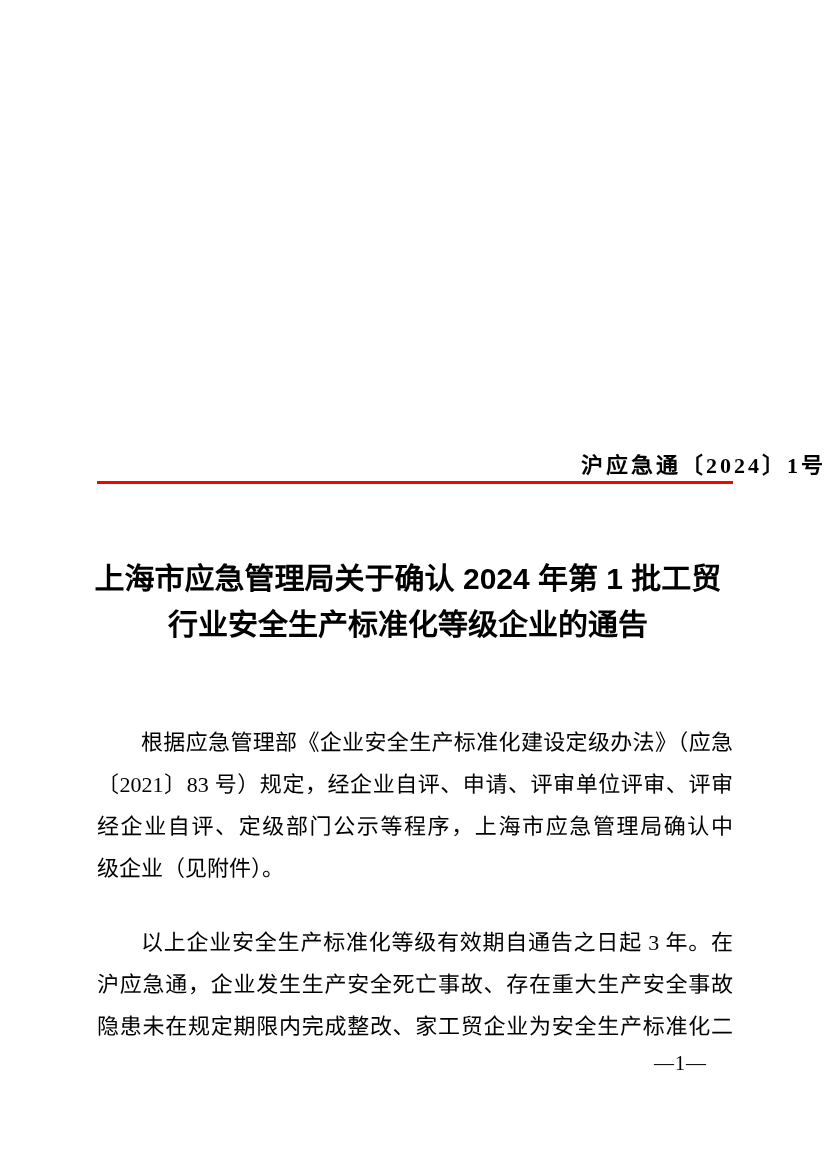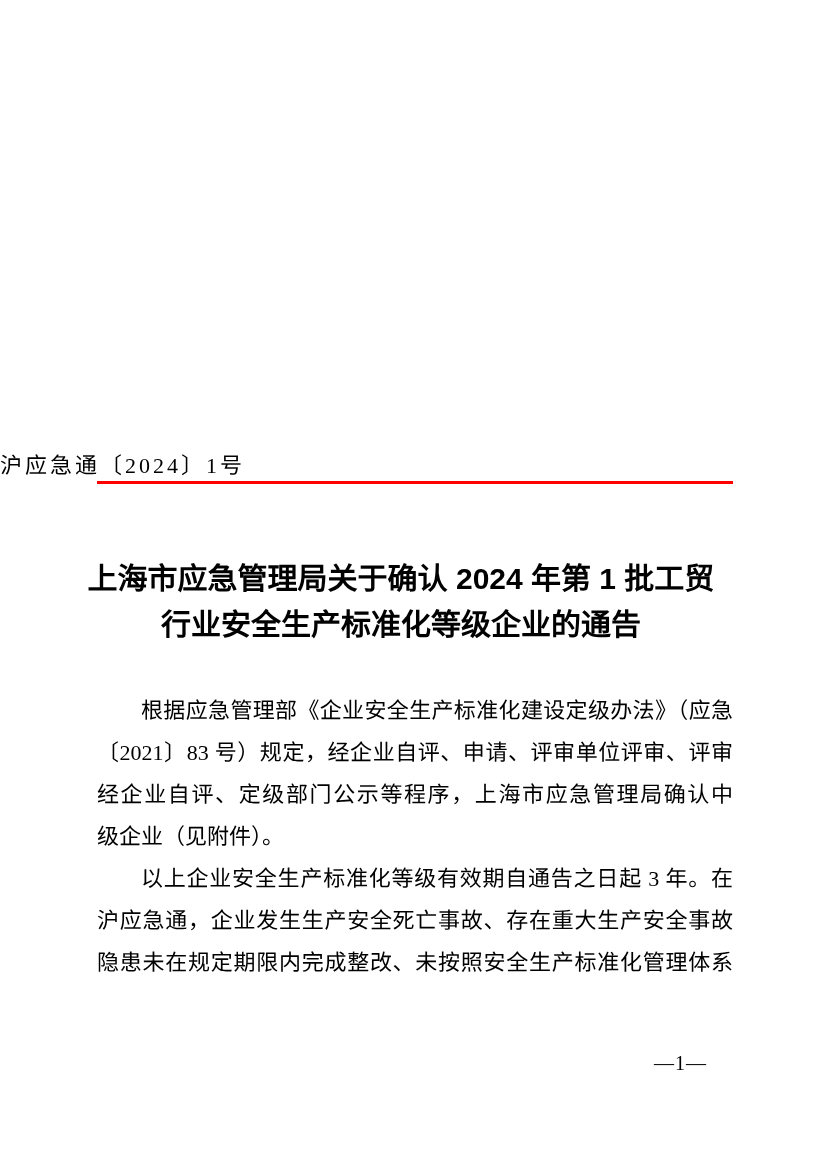--- a/index.html
+++ b/index.html
@@ -32,41 +32,42 @@
     letter-spacing: 1px;
     color: var(--accent);
     white-space: nowrap;
   }
   
   .doc-number {
     position: absolute;
     top: 450px;
     left: 0;
     width: 100%;
-    text-align: left;
+    text-align: right;
     font-size: 22px;
     line-height: 32px;
     letter-spacing: 3px;
     color: var(--ink);
     white-space: nowrap;
+    font-weight: bold;
   }
   
   .red-rule {
     position: absolute;
     top: 481px;
     left: 97px;
     width: 636px;
     height: 3px;
     background: var(--accent);
   }
   
   .doc-title {
     position: absolute;
     top: 556px;
-    left: 83px;
+    left: 90px;
     width: 636px;
     text-align: center;
     font-family: "Liberation Sans", "DejaVu Sans", sans-serif;
     font-weight: 700;
     font-size: 30px;
     line-height: 46px;
     color: var(--ink);
   }
   .doc-title .t-line { display: block; white-space: nowrap; }
   
@@ -79,21 +80,21 @@
     color: var(--ink);
   }
   .body-line {
     line-height: 42px;
     height: 42px;
     text-align: justify;
     text-align-last: justify;
     text-justify: inter-character;
     white-space: nowrap;
   }
-  .body-line.indent { text-indent: 2em; }
+  .body-line.indent { text-indent: 2em; margin-top: 32px; }
   .body-line.para-end { text-align-last: left; }
   
   .page-number {
     position: absolute;
     top: 1050px;
     right: 119px;
     font-size: 20px;
     line-height: 26px;
     letter-spacing: 1px;
     color: var(--ink);
@@ -115,18 +116,18 @@
     <span class="t-line">行业安全生产标准化等级企业的通告</span>
   </h2>
 
   <div class="body-text">
     <div class="body-line indent">根据应急管理部《企业安全生产标准化建设定级办法》（应急</div>
     <div class="body-line">〔2021〕83 号）规定，经企业自评、申请、评审单位评审、评审</div>
     <div class="body-line">经企业自评、定级部门公示等程序，上海市应急管理局确认中</div>
     <div class="body-line para-end">级企业（见附件）。</div>
     <div class="body-line indent">以上企业安全生产标准化等级有效期自通告之日起 3 年。在</div>
     <div class="body-line">沪应急通，企业发生生产安全死亡事故、存在重大生产安全事故</div>
-    <div class="body-line">隐患未在规定期限内完成整改、未按照安全生产标准化管理体系</div>
+    <div class="body-line">隐患未在规定期限内完成整改、家工贸企业为安全生产标准化二</div>
   </div>
 
   <div class="page-number">—1—</div>
 
 </div>
 
 </body></html>

